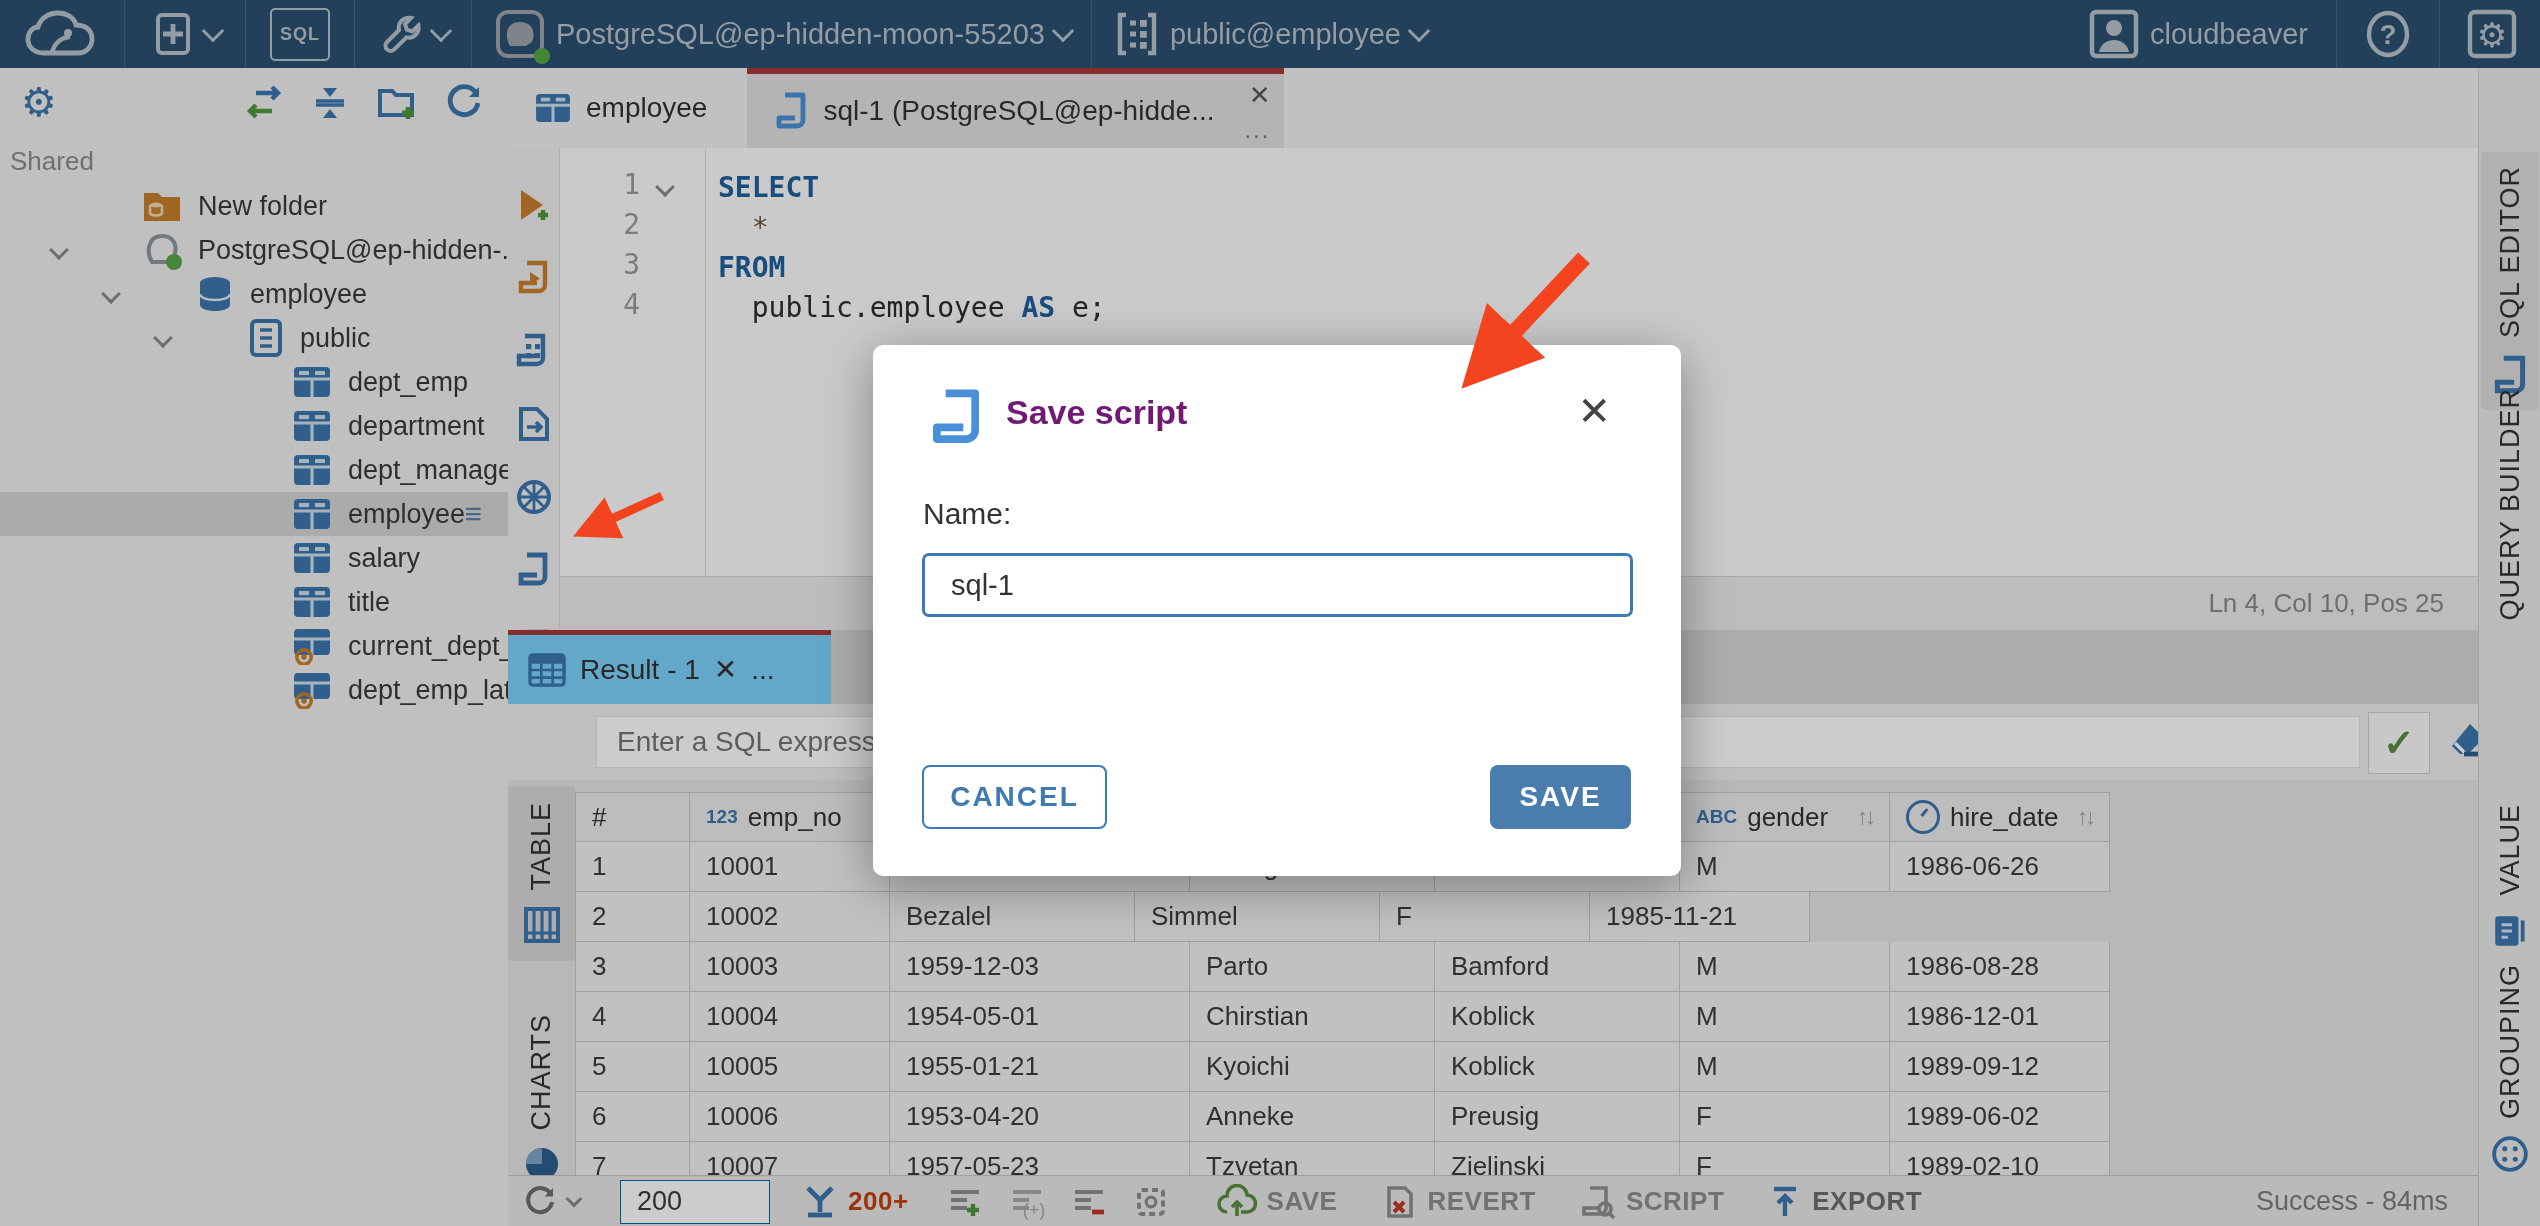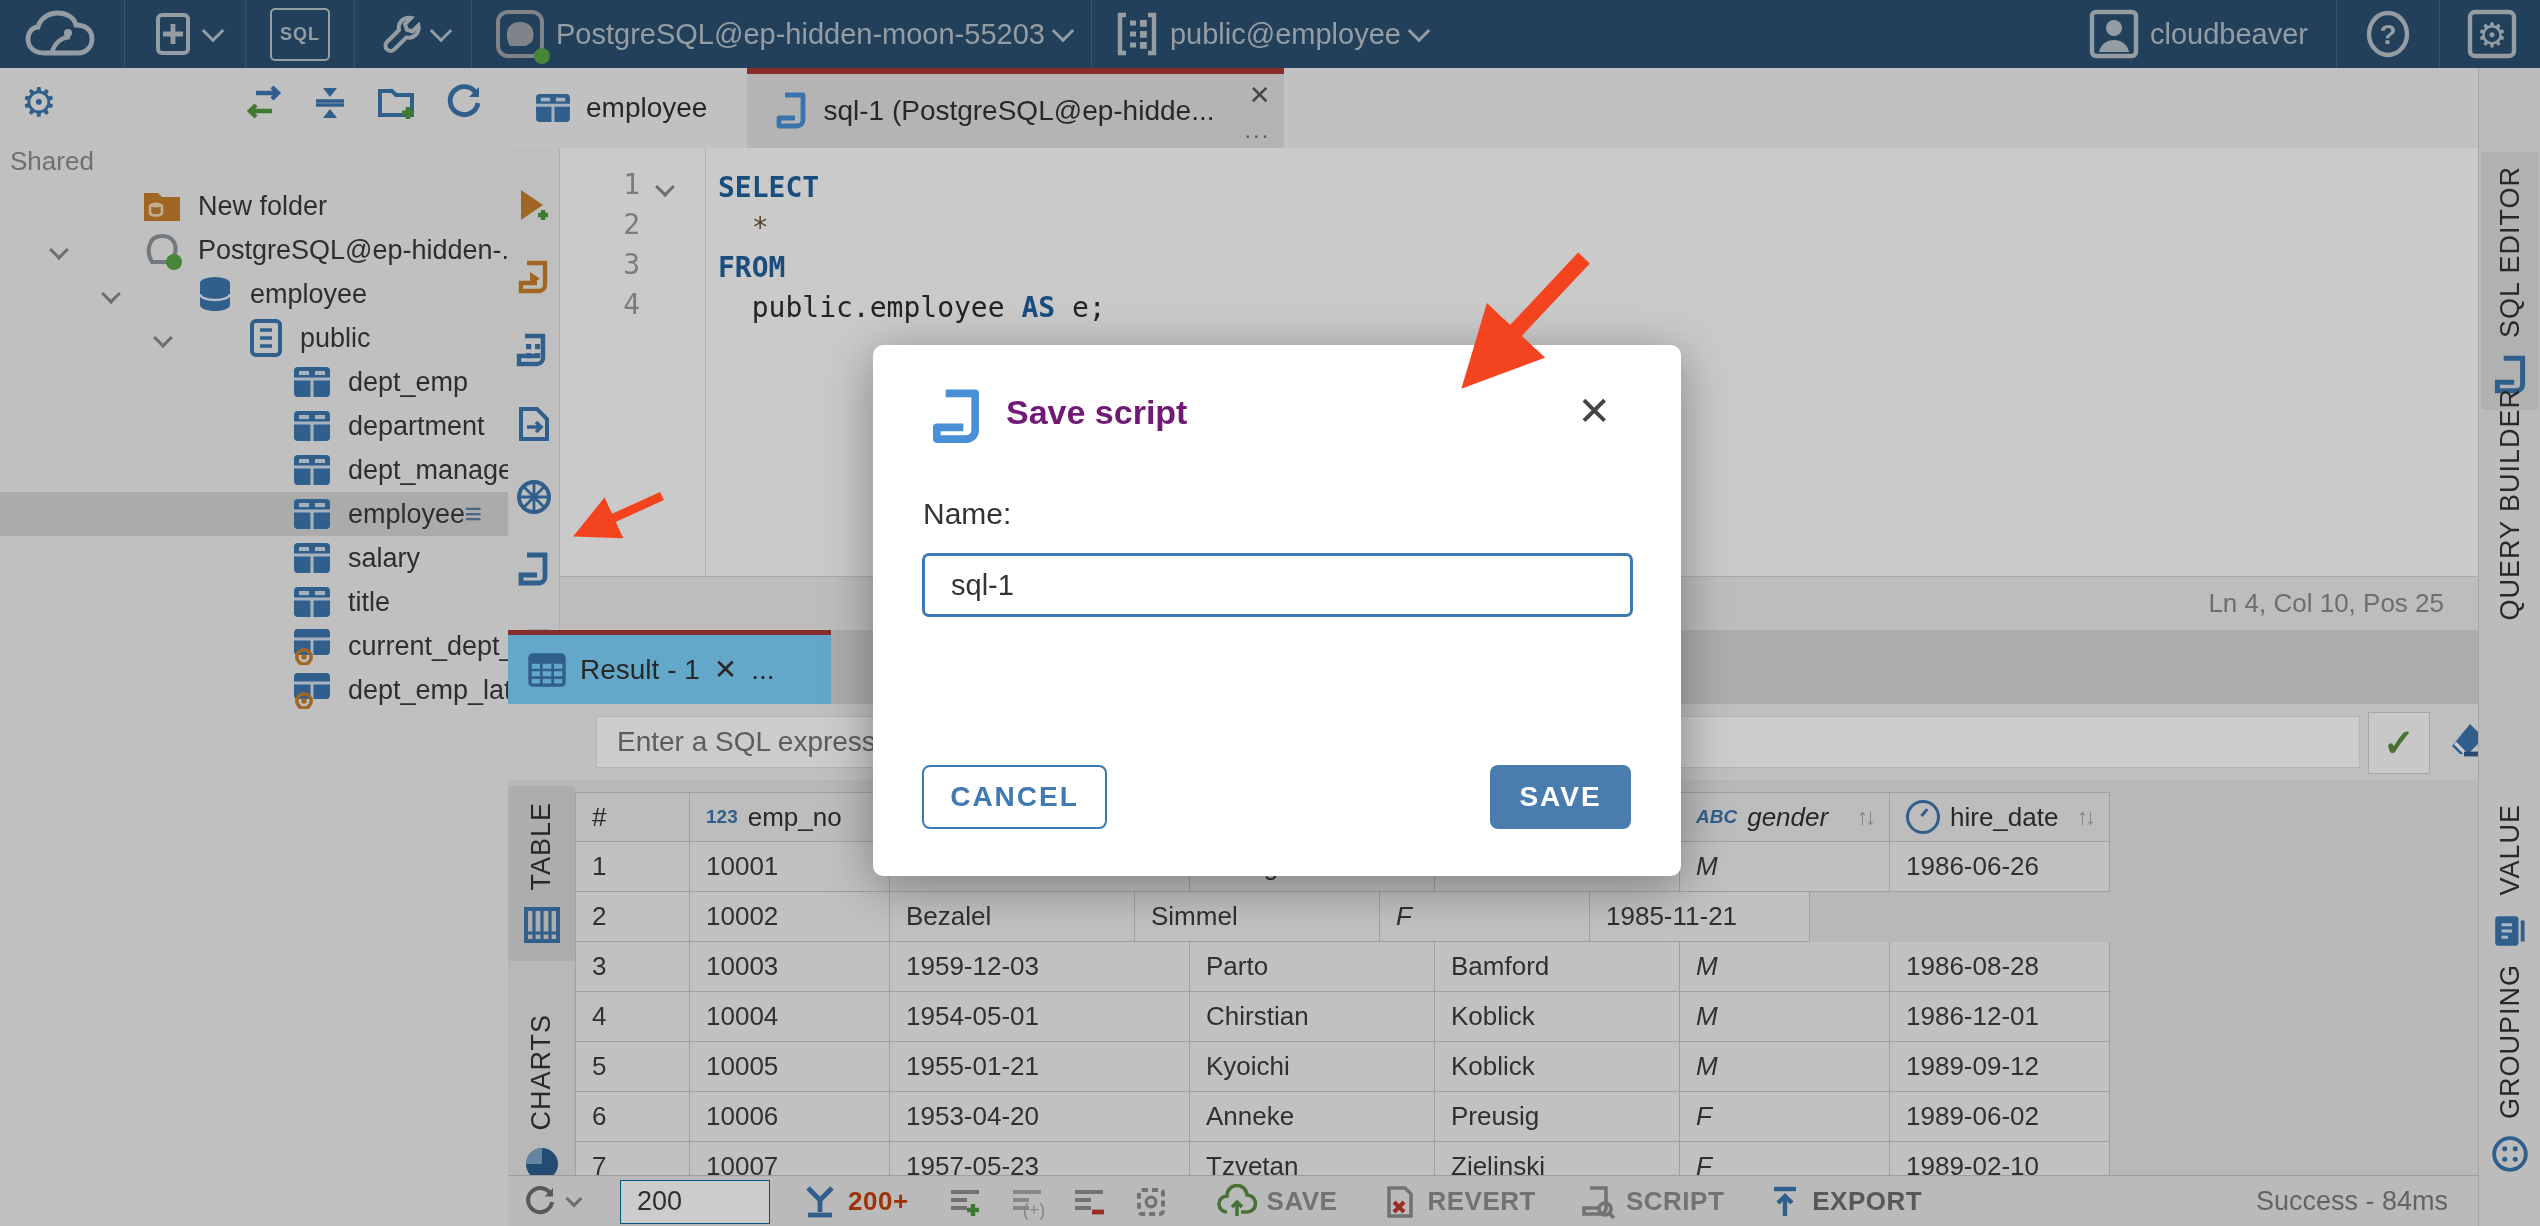--- a/index.html
+++ b/index.html
@@ -86,21 +86,21 @@
   .vtext{writing-mode:vertical-rl;transform:rotate(180deg);font-size:27px;color:#333;letter-spacing:1px;}
 
   .grid{position:absolute;left:67px;top:12px;}
   .grow{display:flex;}
   .gc{box-sizing:border-box;border-right:1px solid #c9c9c9;border-bottom:1px solid #c9c9c9;
       font-size:26px;color:#3c3c3c;display:flex;align-items:center;padding:0 16px;gap:10px;
       background:#f2f2f2;white-space:nowrap;overflow:hidden;}
   .ghead .gc{height:57px;background:#ededed;border-top:1px solid #c9c9c9;color:#333;}
   .grow .gc{height:50px;}
   .c0{width:115px;border-left:1px solid #c9c9c9;}
-  .c1{width:200px;}.c2{width:300px;}.c3{width:245px;}.c4{width:245px;}.c5{width:210px;font-style:italic;}.c6{width:220px;}
+  .c1{width:200px;}.c2{width:300px;}.c3{width:245px;}.c4{width:245px;}.c5{width:210px;}.c6{width:220px;}
   .badge{color:#3c77b0;font-weight:bold;font-size:19px;letter-spacing:0;}
   .sort{color:#a5a5a5;font-size:22px;letter-spacing:-3px;margin-left:auto;}
   .clock{width:28px;height:28px;border:3px solid #3c77b0;border-radius:50%;position:relative;flex:none;}
   .clock:after{content:"";position:absolute;left:11px;top:4px;width:3px;height:9px;background:#3c77b0;
                transform-origin:bottom;transform:rotate(40deg);}
 
   .btoolbar{position:absolute;left:0;top:1107px;width:1970px;height:51px;background:#e9e9e9;
             border-top:1px solid #c6c6c6;display:flex;align-items:center;color:#8f8f8f;}
   .bt-label{font-size:26px;font-weight:bold;color:#8f8f8f;letter-spacing:.5px;}
   .bt-group{display:flex;align-items:center;gap:10px;flex:none;}

